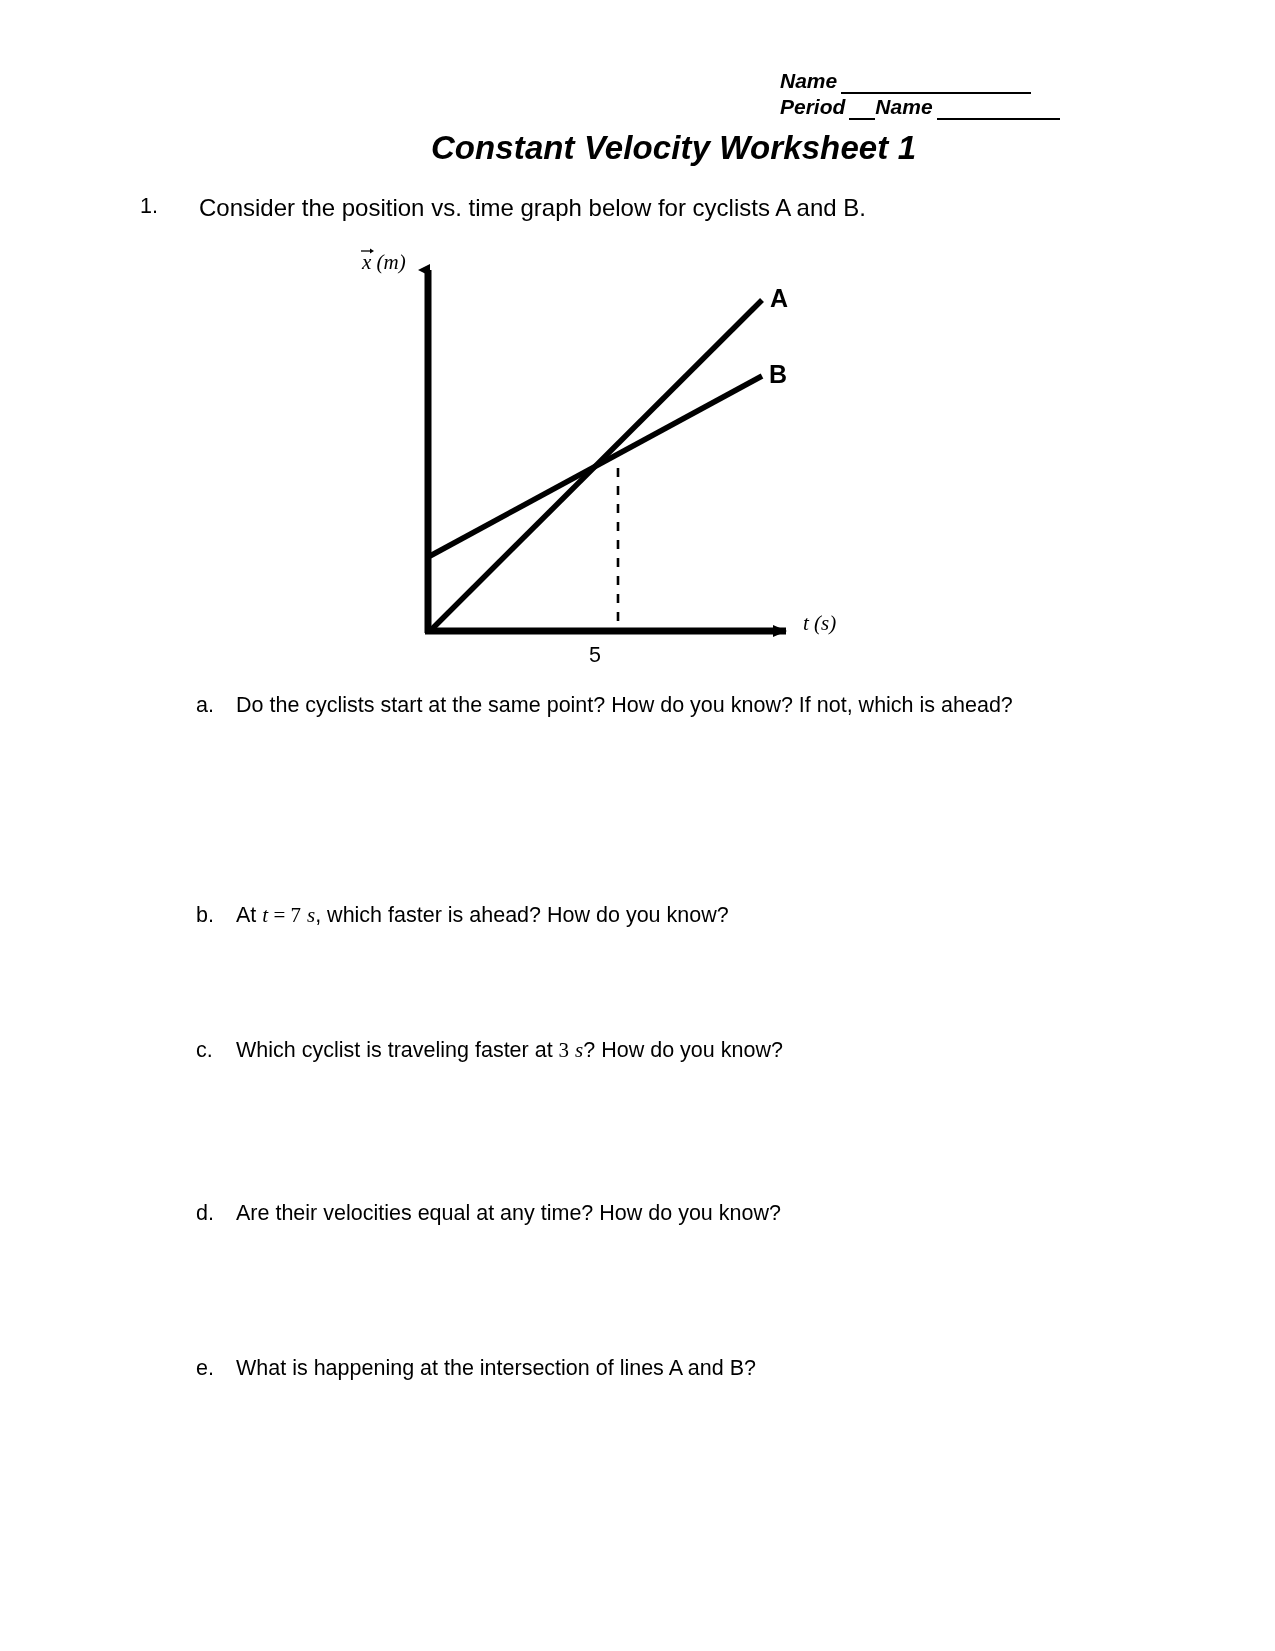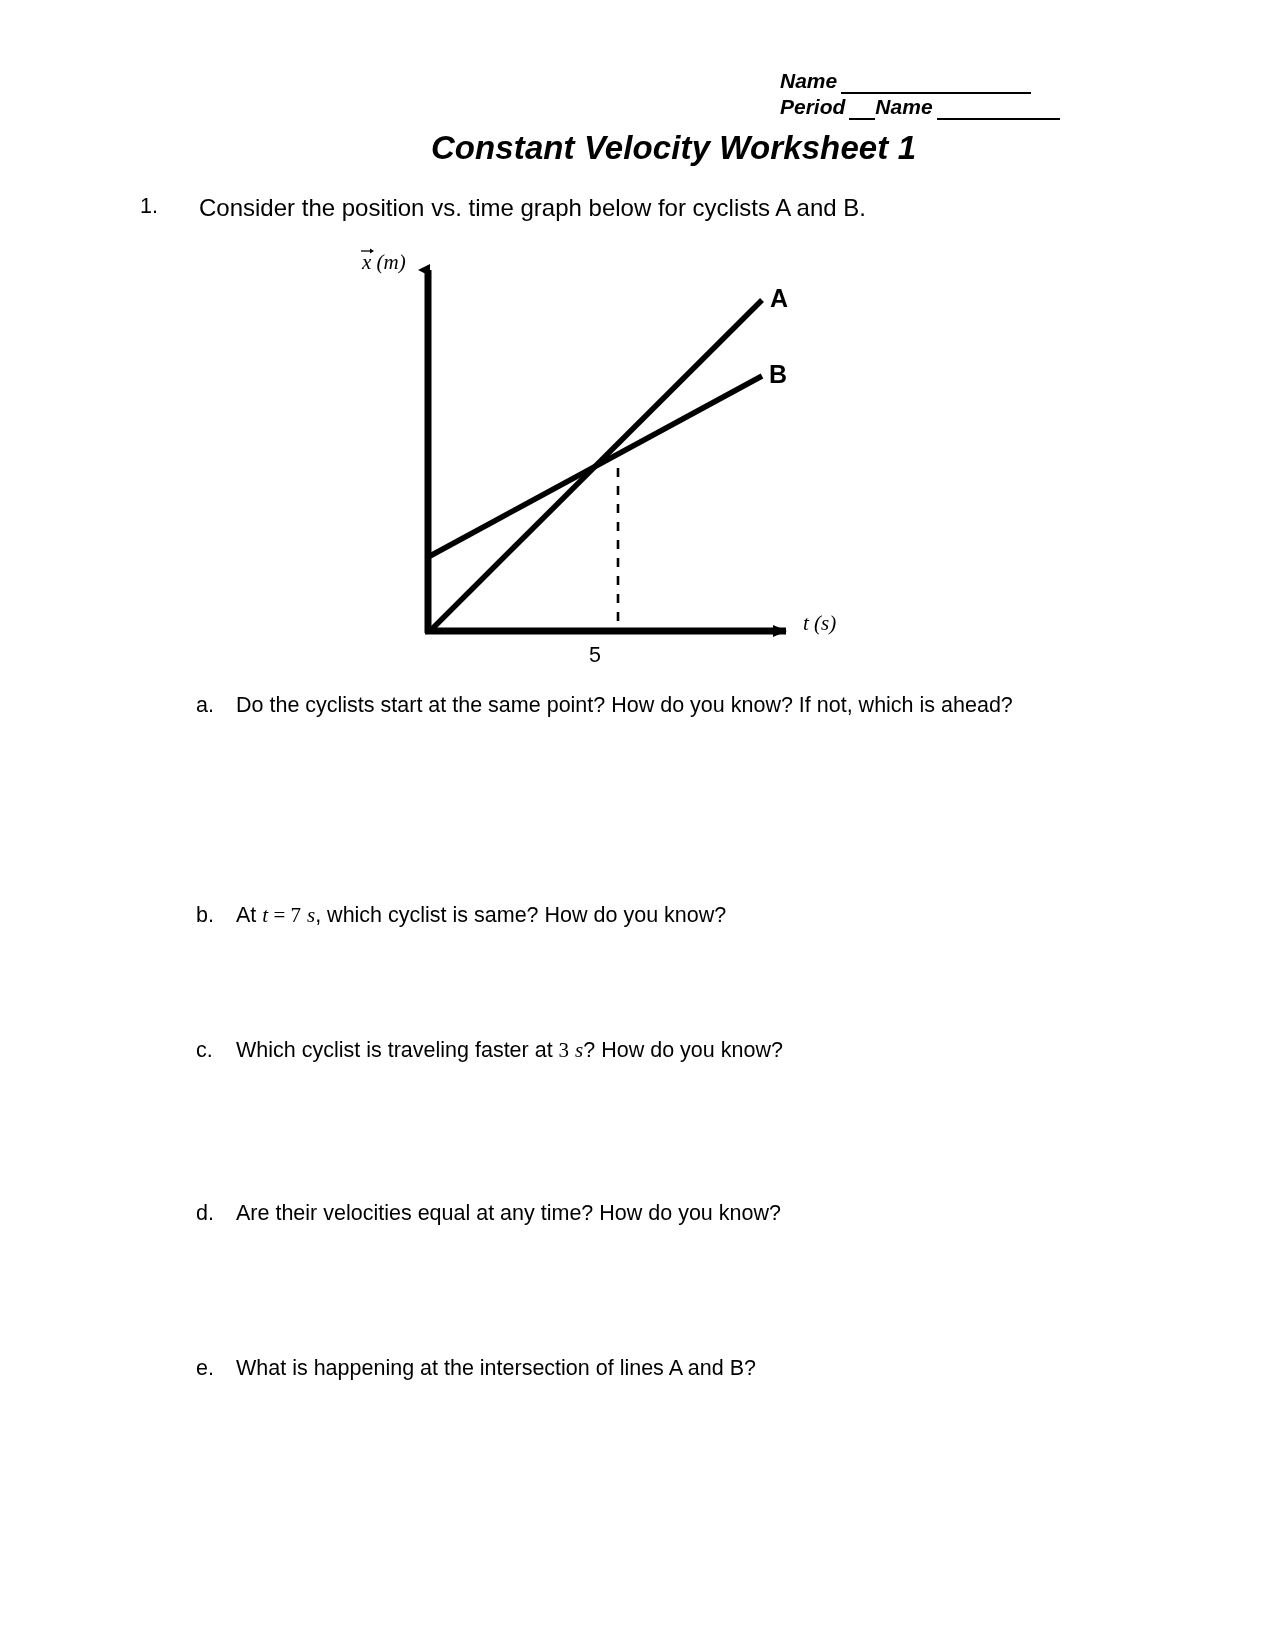--- a/index.html
+++ b/index.html
@@ -229,21 +229,21 @@
   <div class="tick-label">5</div>
 </div>
 
 <div class="sub sub-a">
   <span class="letter">a.</span>
   <span class="text">Do the cyclists start at the same point?  How do you know?  If not, which is ahead?</span>
 </div>
 
 <div class="sub sub-b">
   <span class="letter">b.</span>
-  <span class="text"><span>At </span><span class="mathit">t</span><span class="mathnum"> = </span><span class="mathnum">7</span><span>&nbsp;</span><span class="mathit">s</span><span>, which cyclist is same?  How do you know?</span></span>
+  <span class="text"><span>At </span><span class="mathit">t</span><span class="mathnum"> = </span><span class="mathnum">7</span><span>&nbsp;</span><span class="mathit">s</span><span>, which faster is ahead?  How do you know?</span></span>
 </div>
 
 <div class="sub sub-c">
   <span class="letter">c.</span>
   <span class="text"><span>Which cyclist is traveling faster at </span><span class="mathnum">3</span><span>&nbsp;</span><span class="mathit">s</span><span>?  How do you know?</span></span>
 </div>
 
 <div class="sub sub-d">
   <span class="letter">d.</span>
   <span class="text">Are their velocities equal at any time?  How do you know?</span>

